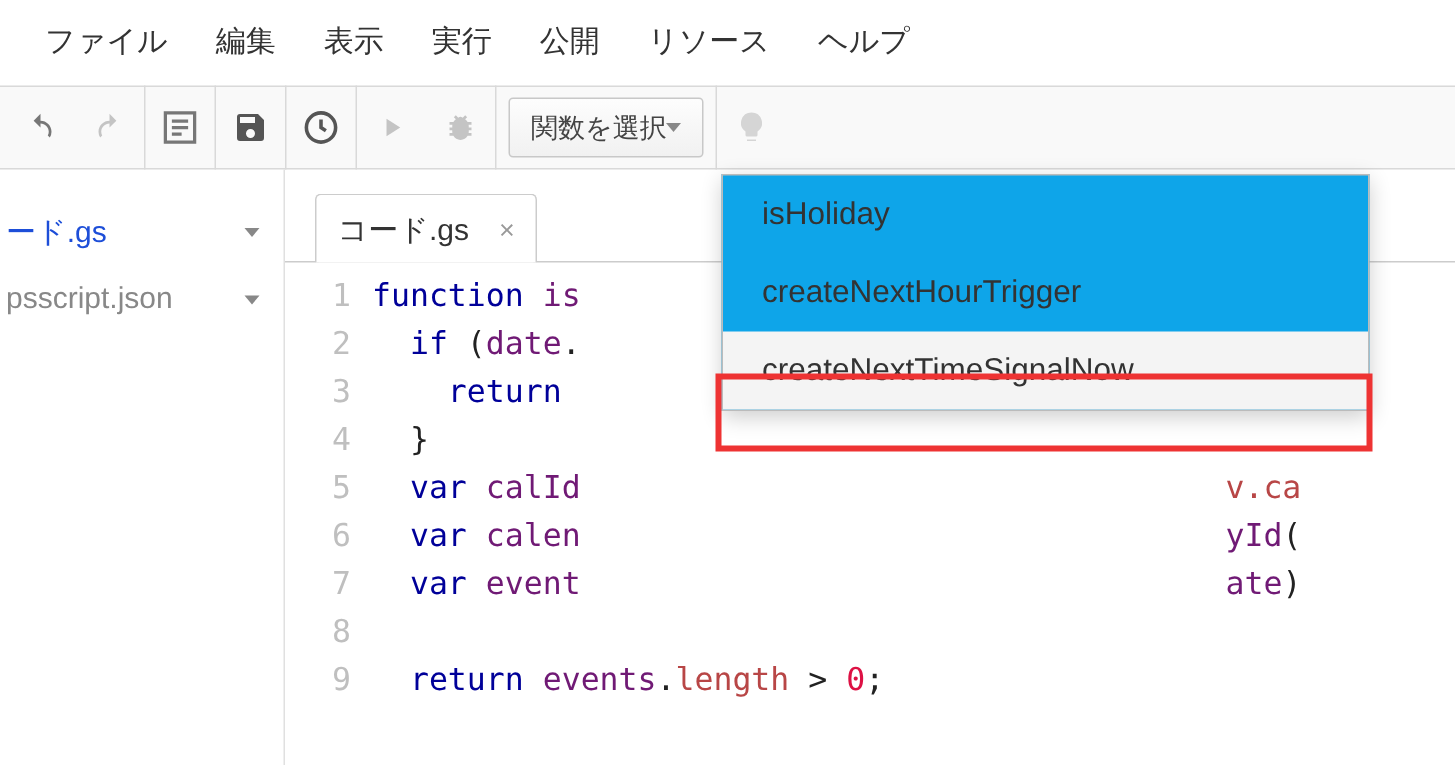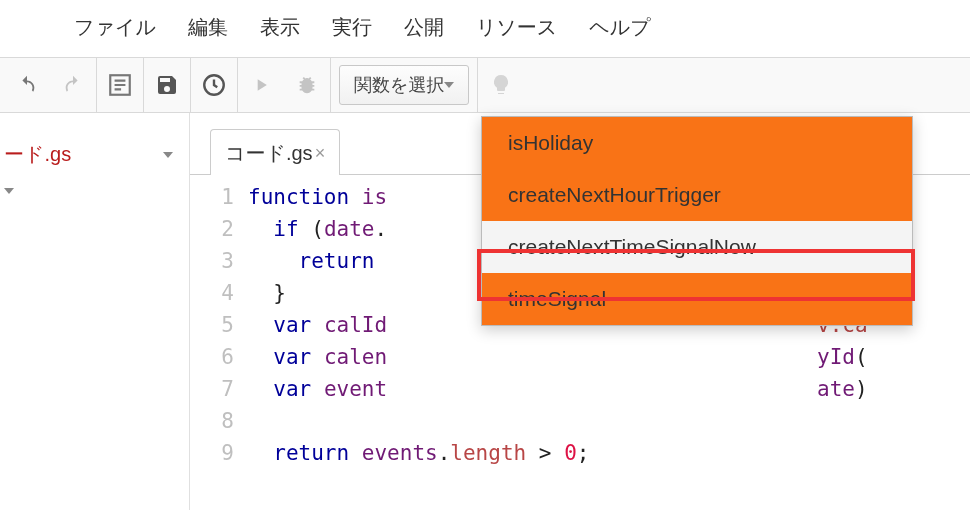--- a/index.html
+++ b/index.html
@@ -15,21 +15,20 @@
     position: relative;
   }
 
   
   .menubar {
     display: flex;
     gap: 32px;
     padding: 14px 30px 16px 30px;
     font-size: 20px;
     color: #333;
-    margin-left: 44px;
   }
   .menubar span { cursor: default; }
 
   
   .toolbar {
     display: flex;
     align-items: center;
     height: 56px;
     border-top: 1px solid #d9d9d9;
     border-bottom: 1px solid #d9d9d9;
@@ -79,40 +78,40 @@
     width: 190px;
     border-right: 1px solid #e0e0e0;
     padding-top: 18px;
   }
   .side-item {
     display: flex;
     align-items: center;
     justify-content: space-between;
     padding: 10px 16px 10px 4px;
     font-size: 20px;
-    color: #b91c1c;
+    color: #1d4ed8;
   }
 
   
   .editor-wrap {
     flex: 1;
     position: relative;
     padding-top: 14px;
   }
   .tabbar {
     display: flex;
     align-items: flex-end;
     border-bottom: 1px solid #ccc;
     padding-left: 20px;
     height: 48px;
   }
   .tab {
     display: flex;
     align-items: center;
-    gap: 2px;
+    gap: 20px;
     border: 1px solid #ccc;
     border-bottom: none;
     background: #fff;
     padding: 10px 14px 8px 14px;
     font-size: 20px;
     color: #333;
     border-top-left-radius: 4px;
     border-top-right-radius: 4px;
     position: relative;
     top: 1px;
@@ -141,21 +140,21 @@
   .kw   { color: #000099; }
   .var  { color: #701a75; }
   .prop { color: #b84646; }
 
   
   .dropdown {
     position: absolute;
     left: 481px;
     top: 116px;
     width: 432px;
-    background: #f97316;
+    background: #0ea5e9;
     border: 1px solid #bbb;
     box-shadow: 0 4px 14px rgba(0,0,0,0.2);
     z-index: 50;
   }
   .dropdown .item {
     padding: 14px 26px;
     font-size: 21px;
     color: #333;
   }
   .dropdown .item.highlight {
@@ -240,20 +239,21 @@
   </div>
 </div>
 
 <div class="body">
   <div class="sidebar">
     <div class="side-item">
       <span>ード.gs</span>
       <span class="triangle-down"></span>
     </div>
     <div class="side-item" style="color:#888">
+      <span>psscript.json</span>
       <span class="triangle-down"></span>
     </div>
   </div>
 
   <div class="editor-wrap">
     <div class="tabbar">
       <div class="tab">
         <span>コード.gs</span>
         <span class="close">×</span>
       </div>
@@ -273,15 +273,14 @@
         </div>
       <div class="codetext" id="codetext"><div><span class="kw">function</span> <span class="var">is</span></div><div>  <span class="kw">if</span> (<span class="var">date</span>.                                  ) ==</div><div>    <span class="kw">return</span> </div><div>  }</div><div>  <span class="kw">var</span> <span class="var">calId</span>                                  <span class="prop">v.ca</span></div><div>  <span class="kw">var</span> <span class="var">calen</span>                                  <span class="var">yId</span>(</div><div>  <span class="kw">var</span> <span class="var">event</span>                                  <span class="var">ate</span>)</div><div>&nbsp;</div><div>  <span class="kw">return</span> <span class="var">events</span>.<span class="prop">length</span> &gt; <span style="color:#d14">0</span>;</div></div>
     </div>
   </div>
 </div>
 
 <div class="dropdown" id="dropdown">
     <div class="item">isHoliday</div>
     <div class="item">createNextHourTrigger</div>
     <div class="item highlight">createNextTimeSignalNow</div>
-    <div class="item">timeSignal</div>
   </div>
 <div class="red-box"></div>
 
 </body></html>

